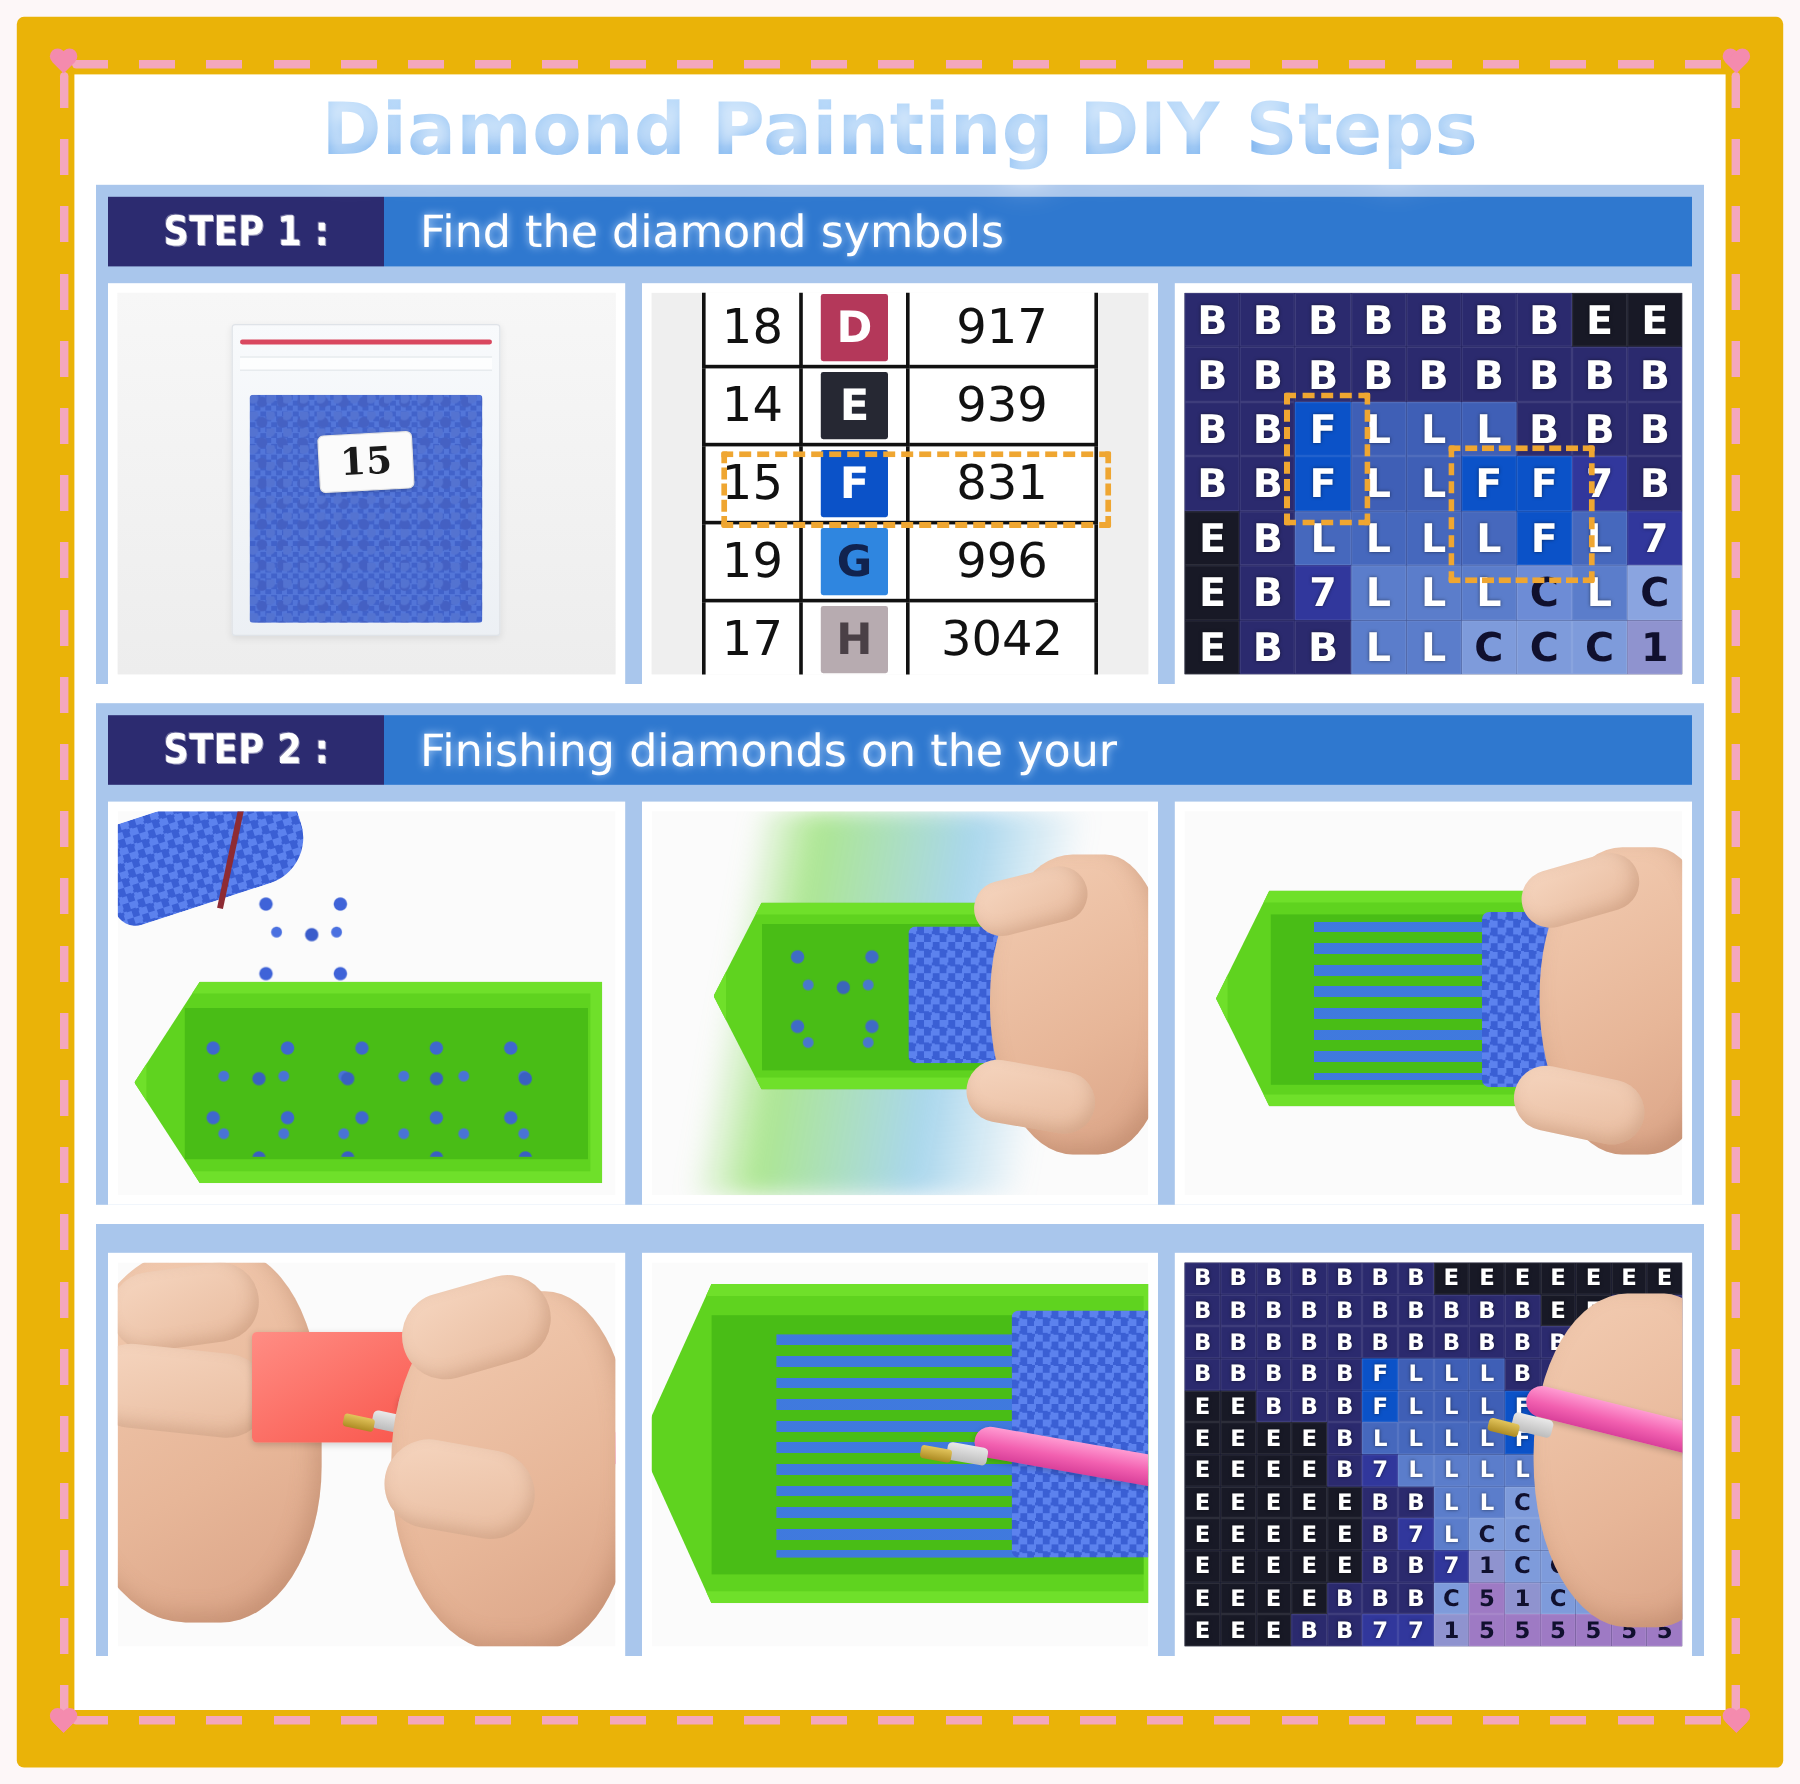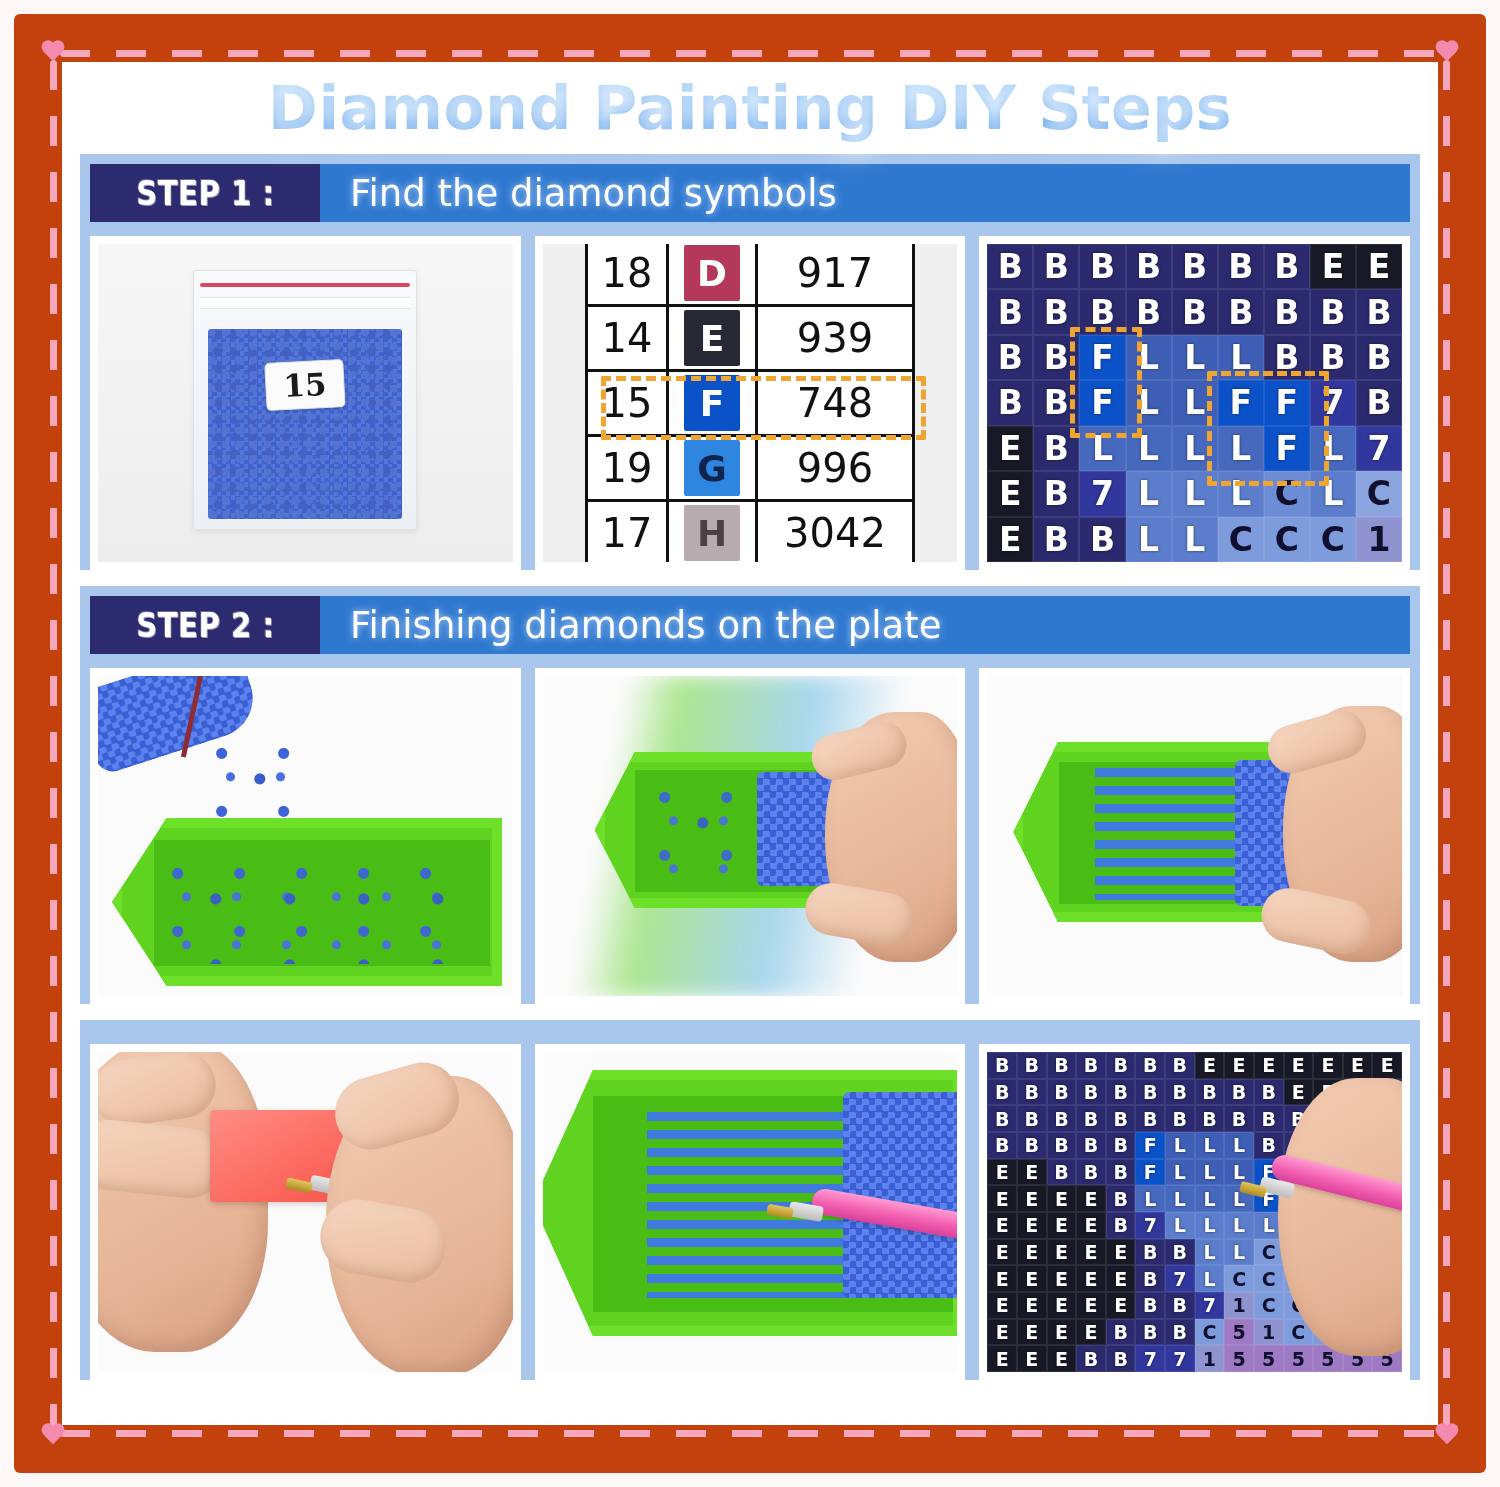--- a/index.html
+++ b/index.html
@@ -7,21 +7,21 @@
     width:1500px;height:1487px;
     background:#ffffff;
     font-family:"Liberation Sans", sans-serif;
     overflow:hidden;
   }
   .page{position:relative;width:1500px;height:1487px;background:#fdf7f8;}
 
   
   .frame-outer{
     position:absolute;left:14px;top:14px;right:14px;bottom:14px;
-    background:#c2410c;
+    background:#eab308;
     border-radius:6px;
   }
   .dash-top,.dash-bottom{
     position:absolute;left:46px;right:46px;height:7px;
     background:repeating-linear-gradient(90deg,#f4a7bd 0 30px,rgba(0,0,0,0) 30px 56px);
     border-radius:4px;
   }
   .dash-top{top:36px;}
   .dash-bottom{bottom:36px;}
   .dash-left,.dash-right{
@@ -274,21 +274,21 @@
                         <td class="lg-code">917</td>
                       </tr>
                       <tr>
                         <td class="lg-num">14</td>
                         <td class="lg-sym"><span class="sym-chip" style="background: rgb(38, 40, 51); color: rgb(255, 255, 255);">E</span></td>
                         <td class="lg-code">939</td>
                       </tr>
                       <tr>
                         <td class="lg-num">15</td>
                         <td class="lg-sym"><span class="sym-chip" style="background: rgb(11, 82, 200); color: rgb(255, 255, 255);">F</span></td>
-                        <td class="lg-code">748</td>
+                        <td class="lg-code">831</td>
                       </tr>
                       <tr>
                         <td class="lg-num">19</td>
                         <td class="lg-sym"><span class="sym-chip" style="background: rgb(47, 134, 224); color: rgb(17, 35, 79);">G</span></td>
                         <td class="lg-code">996</td>
                       </tr>
                       <tr>
                         <td class="lg-num">17</td>
                         <td class="lg-sym"><span class="sym-chip" style="background: rgb(183, 171, 176); color: rgb(74, 64, 70);">H</span></td>
                         <td class="lg-code">3042</td>
@@ -374,21 +374,21 @@
 
         </div>
       </div>
 
       <div class="section sec2">
         <div class="hdr">
           <div class="hdr-badge">
             <span>STEP 2 :</span>
           </div>
           <div class="hdr-bar">
-            <span>Finishing diamonds on the plate</span>
+            <span>Finishing diamonds on the your</span>
           </div>
         </div>
         <div class="panels">
 
           <div class="panel">
             <div class="panel-inner">
               <div class="photo">
                 <div class="pile" style="left:-14px;top:-10px;width:170px;height:86px;transform:rotate(-18deg);border-radius:0 0 40px 18px;"></div>
                 <div style="position:absolute;left:92px;top:-6px;width:5px;height:88px;background:#8e2b33;transform:rotate(12deg);"></div>
                 <div class="scatter" style="left:110px;top:60px;width:110px;height:86px;"></div>

